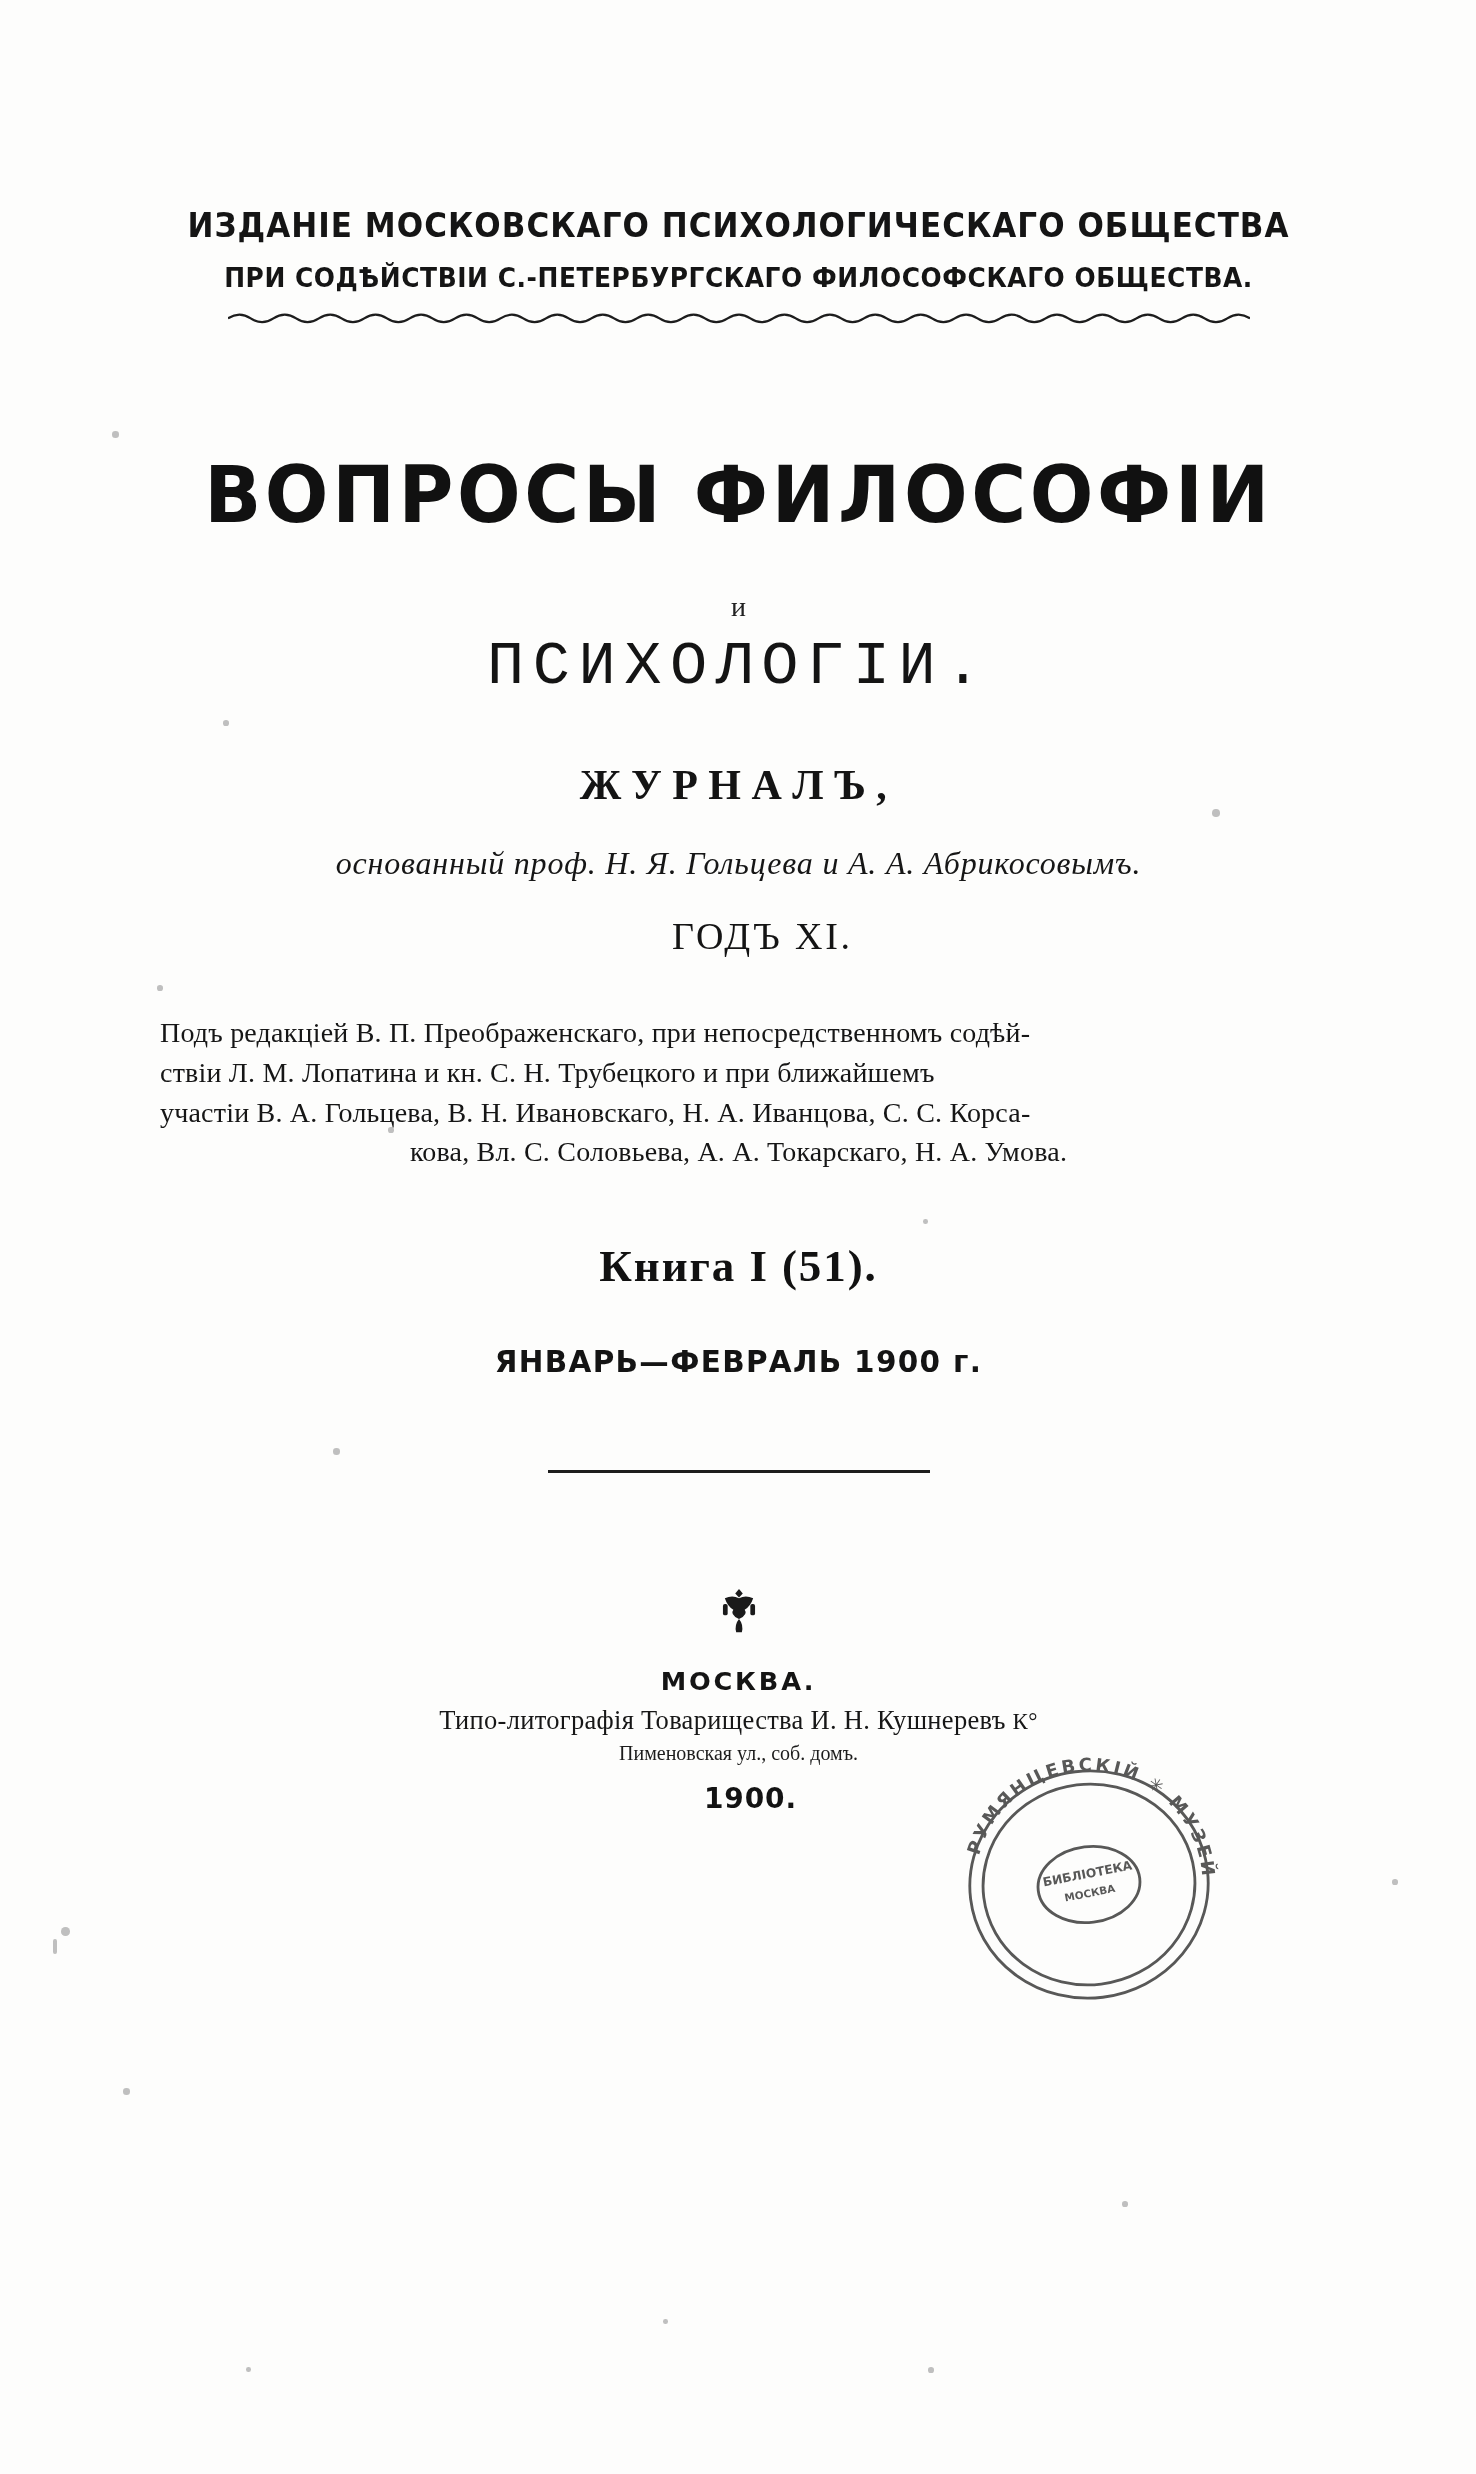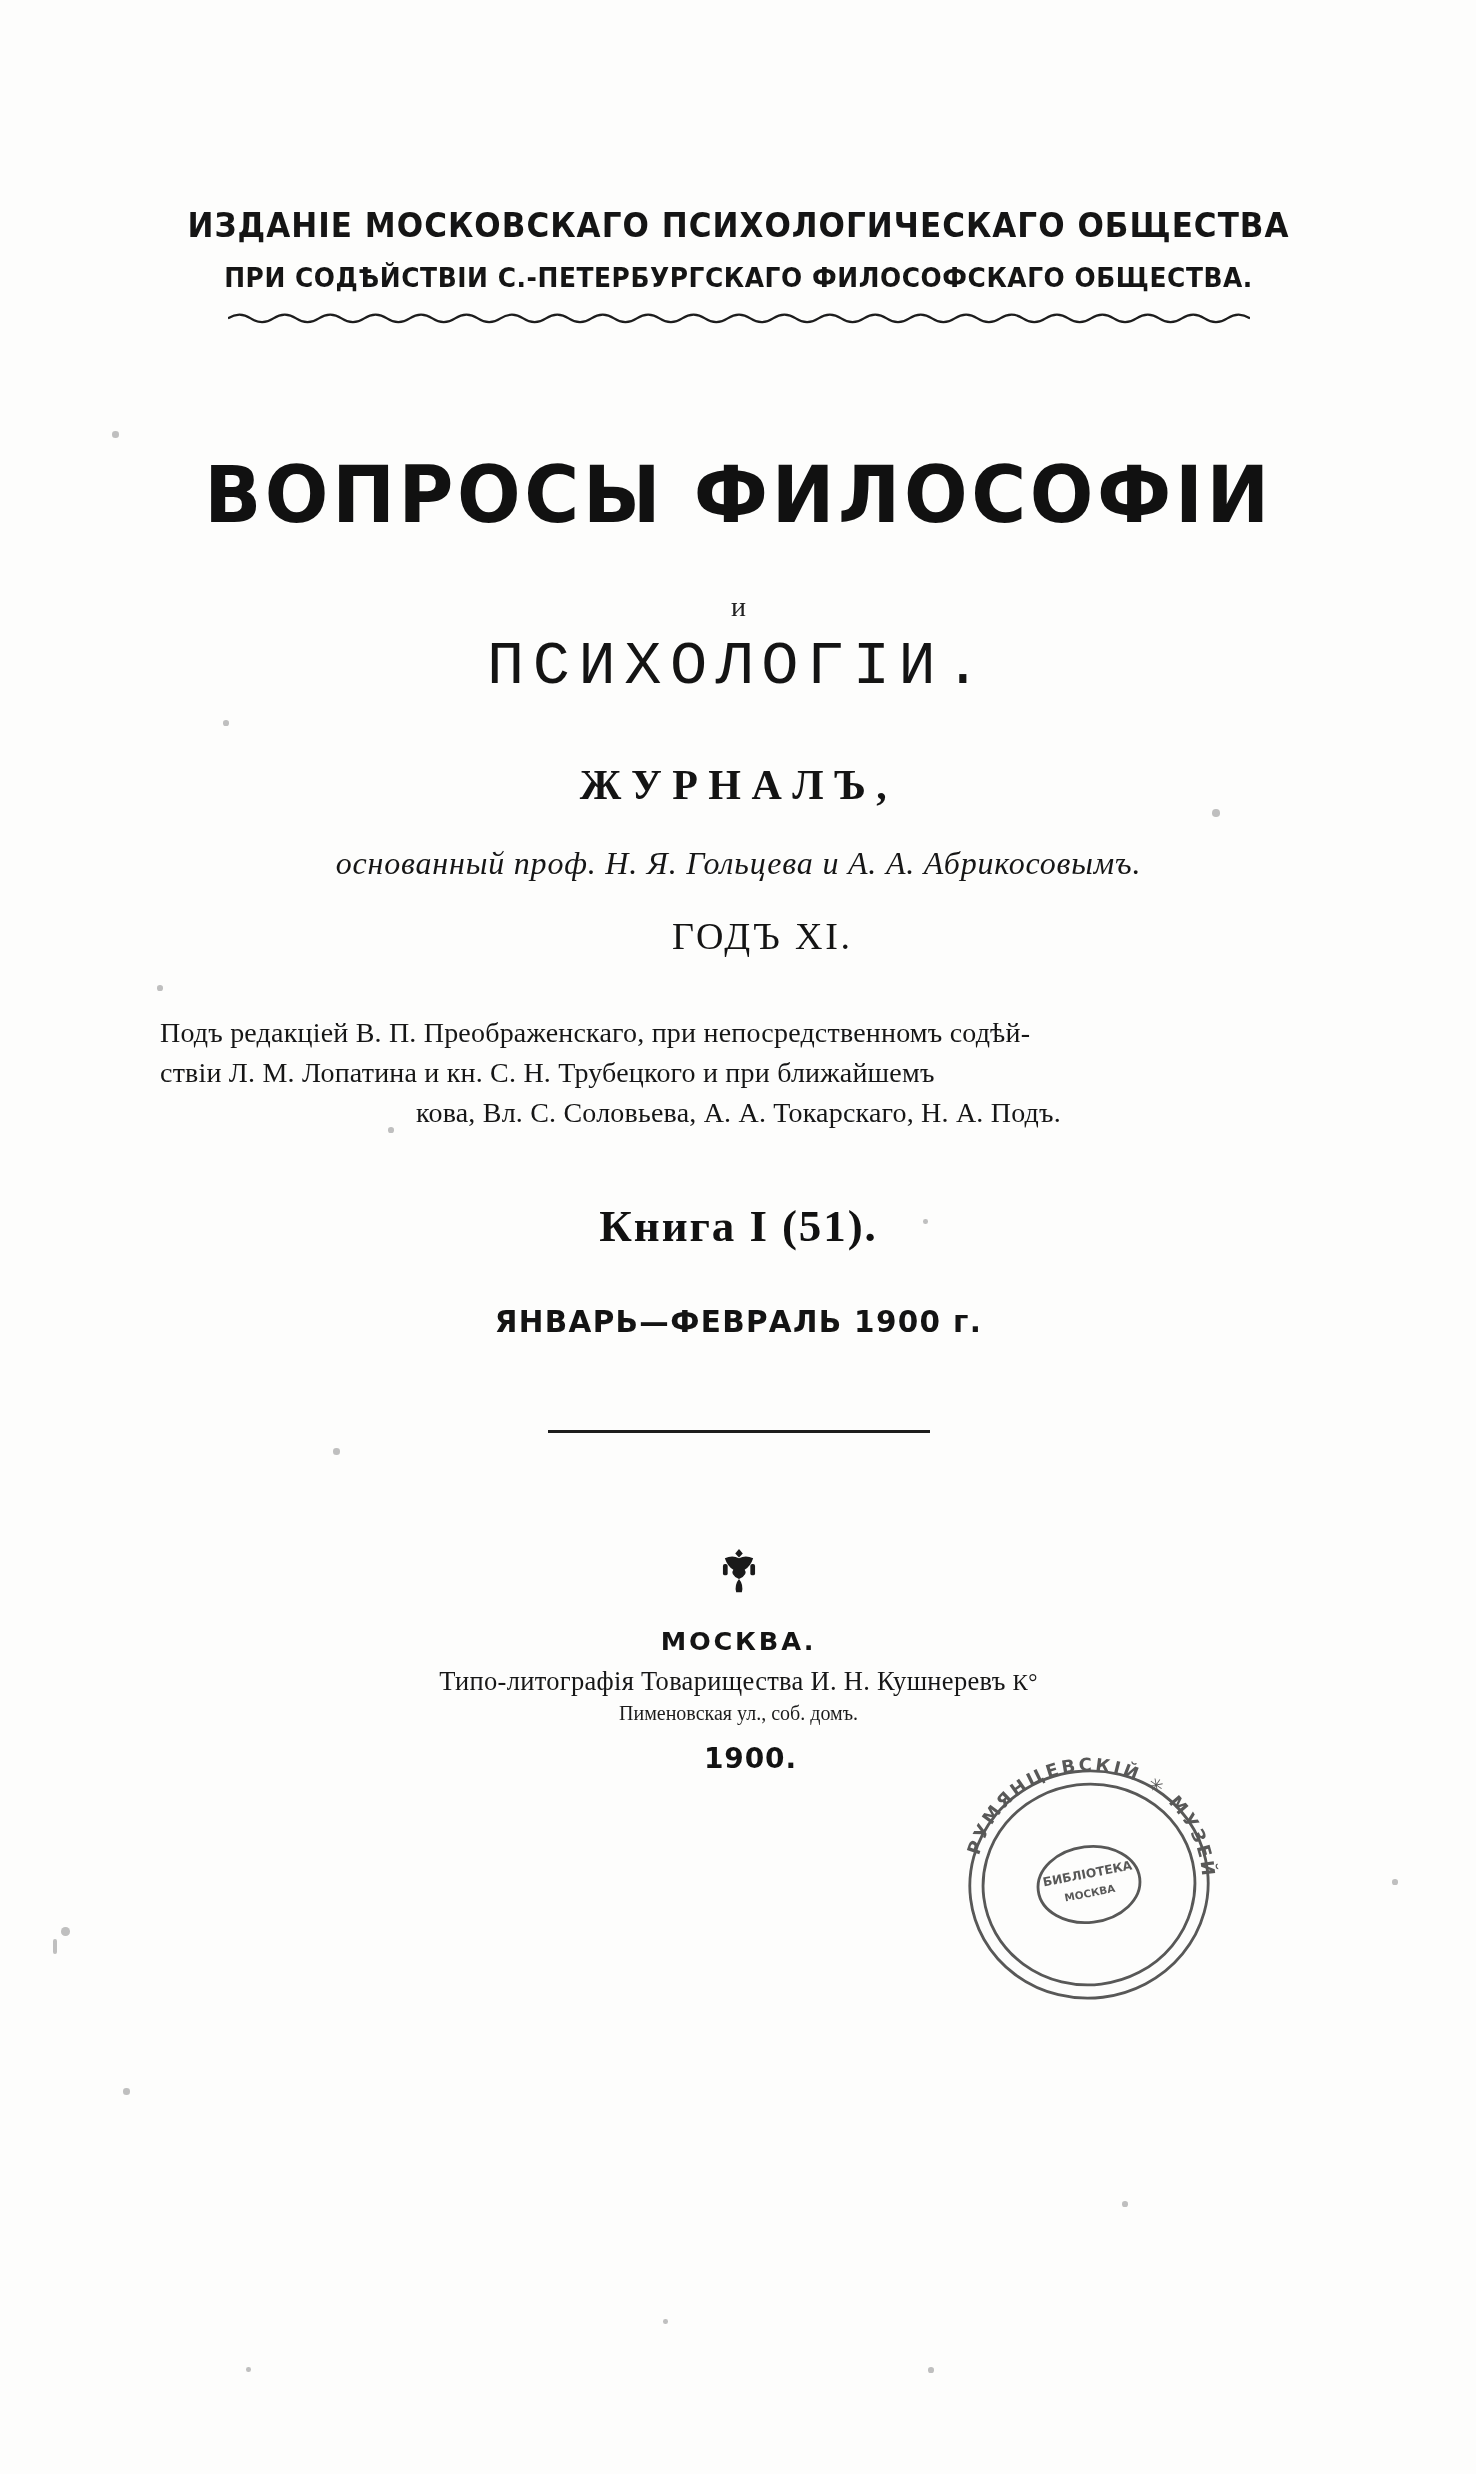--- a/index.html
+++ b/index.html
@@ -237,21 +237,22 @@
   <div class="title-i">и</div>
   <div class="title-sub">ПСИХОЛОГІИ.</div>
 
   <div class="journal-word">ЖУРНАЛЪ,</div>
   <div class="founders">основанный проф. Н. Я. Гольцева и А. А. Абрикосовымъ.</div>
   <div class="year-line">ГОДЪ XI.</div>
 
   <div class="editors">
     <span class="ln">Подъ редакціей В. П. Преображенскаго, при непосредственномъ содѣй-</span>
     <span class="ln">ствіи Л. М. Лопатина и кн. С. Н. Трубецкого и при ближайшемъ</span>
-    <span class="ln c">кова, Вл. С. Соловьева, А. А. Токарскаго, Н. А. Подъ.</span>
+    <span class="ln">участіи В. А. Гольцева, В. Н. Ивановскаго, Н. А. Иванцова, С. С. Корса-</span>
+    <span class="ln c">кова, Вл. С. Соловьева, А. А. Токарскаго, Н. А. Умова.</span>
   </div>
 
   <div class="book-no">Книга I (51).</div>
   <div class="issue-date">ЯНВАРЬ—ФЕВРАЛЬ 1900 г.</div>
 
   <div class="rule"></div>
 
   <svg class="emblem" viewBox="0 0 46 54">
     <g fill="#1a1a1a">
       <path d="M23 2 l4 5 -4 4 -4-4z"></path>

